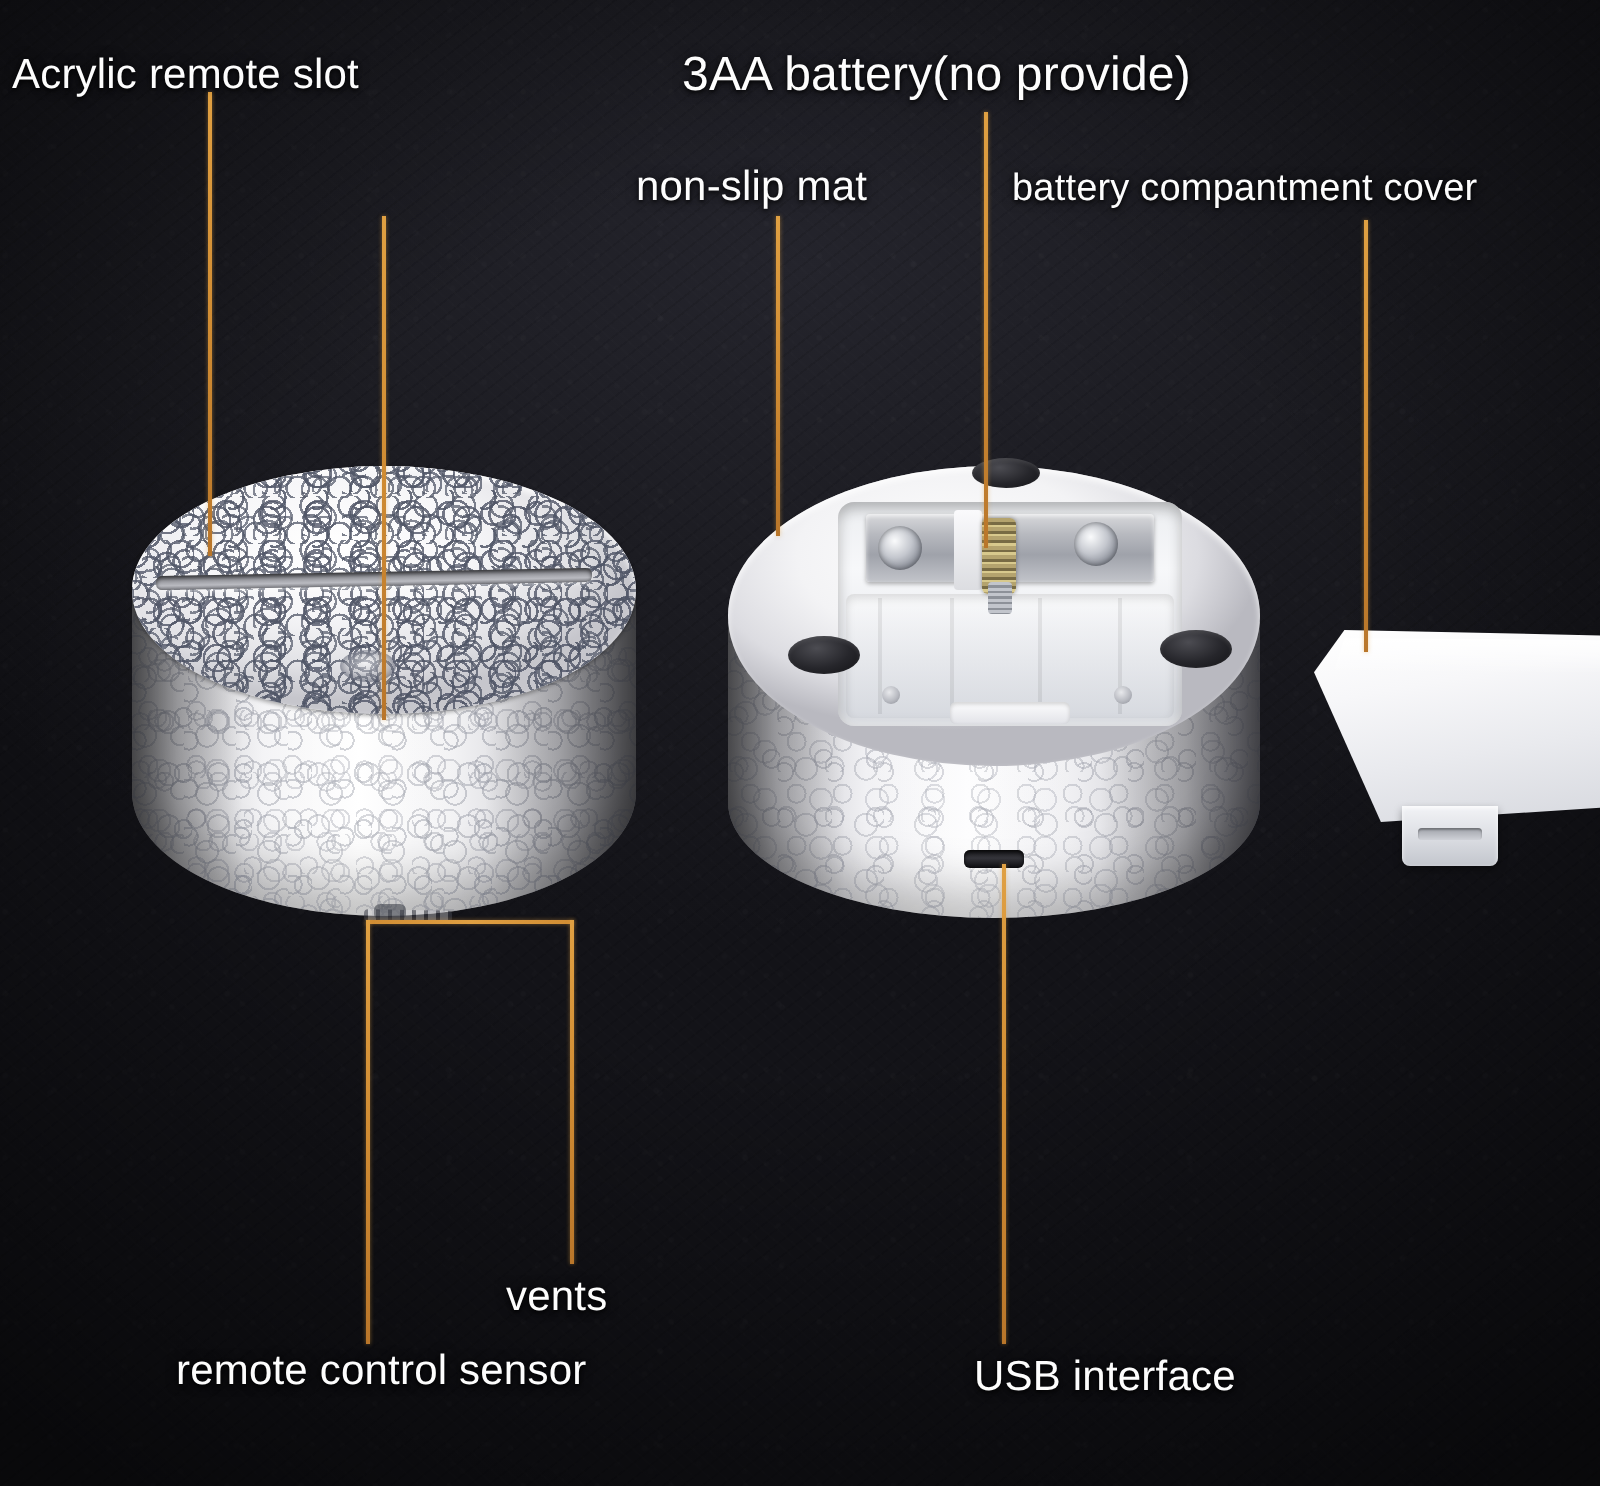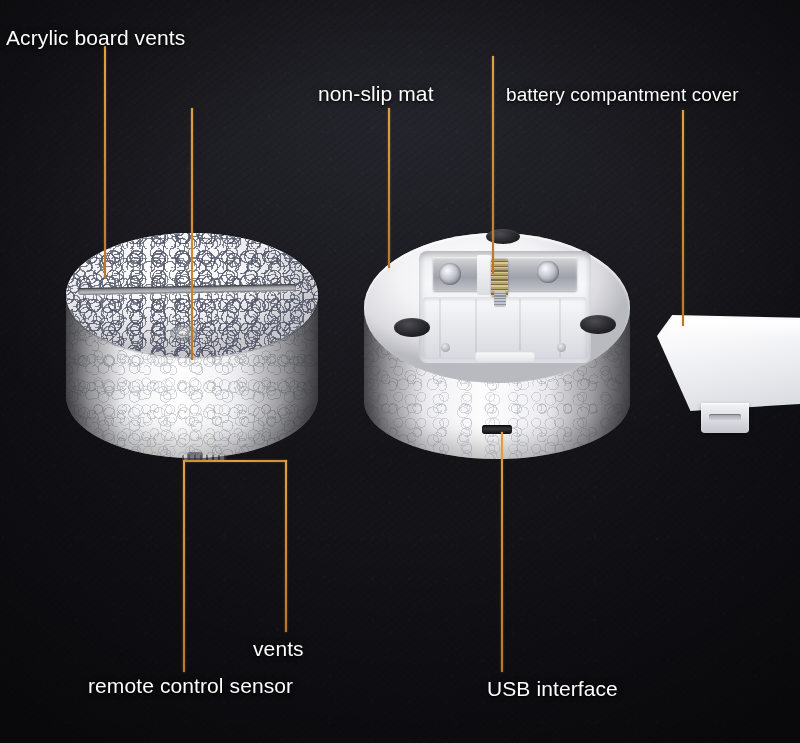--- a/index.html
+++ b/index.html
@@ -366,23 +366,24 @@
   <div class="lead" style="left:388px;top:108px;height:160px;"></div>
   <div class="lead" style="left:492px;top:56px;height:218px;"></div>
   <div class="lead" style="left:682px;top:110px;height:216px;"></div>
 
   <div class="lead-h" style="left:183px;top:460px;width:104px;"></div>
   <div class="lead" style="left:285px;top:460px;height:172px;"></div>
   <div class="lead" style="left:183px;top:460px;height:212px;"></div>
 
   <div class="lead" style="left:501px;top:432px;height:240px;"></div>
 
-  <div class="lbl sz-md" style="left:6px;top:26px;">Acrylic board vents</div>
-
-
+  <div class="lbl sz-md" style="left:6px;top:26px;">Acrylic remote slot</div>
+
+
+  <div class="lbl sz-lg" style="left:341px;top:24px;">3AA battery(no provide)</div>
 
   <div class="lbl sz-md" style="left:318px;top:82px;">non-slip mat</div>
 
   <div class="lbl sz-sm" style="left:506px;top:84px;">battery compantment cover</div>
 
   <div class="lbl sz-md" style="left:253px;top:623px;margin-top:14px;">vents</div>
 
   <div class="lbl sz-md" style="left:487px;top:677px;">USB interface</div>
 
   <div class="lbl sz-md" style="left:88px;top:674px;">remote control sensor</div>

